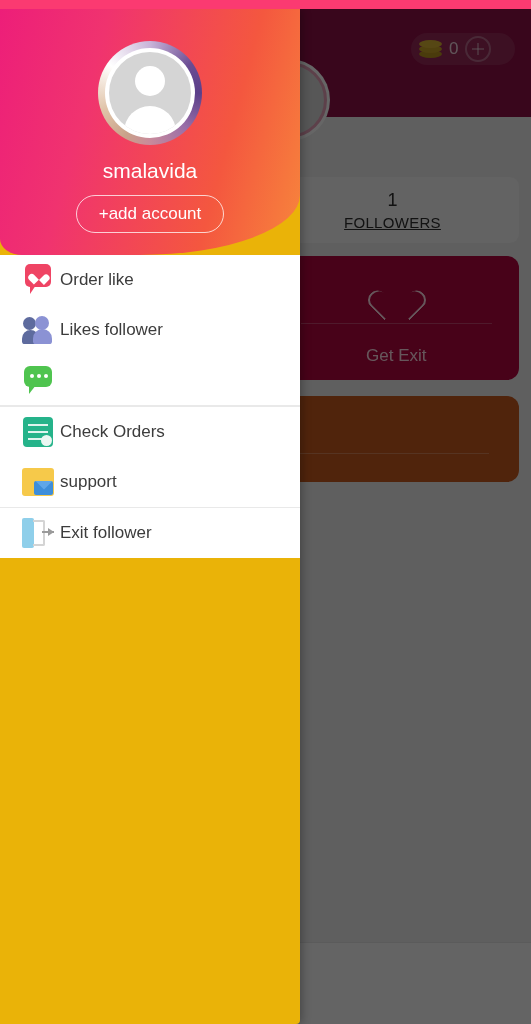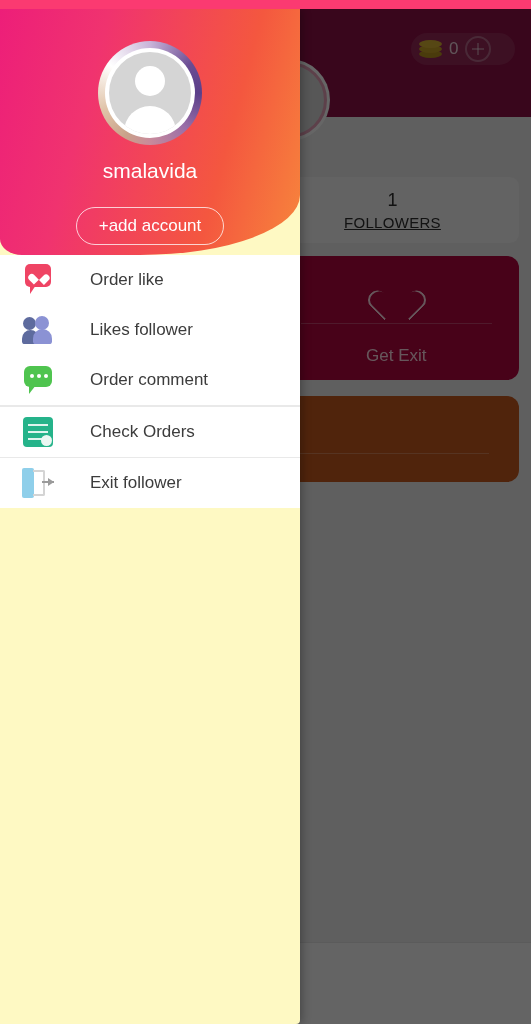--- a/index.html
+++ b/index.html
@@ -160,21 +160,21 @@
   
   #scrim {
     position:absolute; inset:0;
     background:rgba(0,0,0,0.60);
   }
 
   
   #drawer {
     position:absolute; top:9px; left:0; bottom:0;
     width:300px;
-    background:#fef9c3;
+    background:#eab308;
     border-bottom-right-radius:4px;
     overflow:hidden;
     box-shadow:2px 0 10px rgba(0,0,0,0.30);
   }
   .drawer-header {
     position:relative;
     height:246px;
     background:linear-gradient(105deg,#ED1E79 0%,#F0336F 30%,#F4573F 72%,#F7863C 100%);
     border-bottom-right-radius:160px 60px;
     border-bottom-left-radius:22px 16px;
@@ -205,21 +205,21 @@
   }
   .avatar-face:after {
     content:""; position:absolute; left:50%; bottom:-4px; transform:translateX(-50%);
     width:52px; height:32px; border-radius:26px 26px 0 0; background:#ffffff;
   }
   .drawer-username {
     margin-top:14px;
     color:#ffffff; font-size:21px;
   }
   .add-account-btn {
-    margin-top:24px;
+    margin-top:12px;
     padding:8px 22px;
     border:1px solid rgba(255,255,255,0.75);
     border-radius:22px;
     color:#ffffff; font-size:17px;
     background:transparent;
     font-family:"Liberation Sans", sans-serif;
     cursor:pointer;
   }
 
   .menu-group { padding:0; }
@@ -230,21 +230,20 @@
     padding-left:16px;
     cursor:pointer;
     background:#ffffff;
   }
   .menu-icon {
     width:44px; height:38px; flex:none;
     display:flex; align-items:center; justify-content:center;
     position:relative;
   }
   .menu-label {
-    margin-left:30px;
     font-size:17px; color:#3c3c3c;
   }
 
   
   .ic-like { width:30px; height:32px; position:relative; }
   .ic-like .bub {
     position:absolute; top:0; left:2px; width:26px; height:23px;
     border-radius:5px; background:#EF4464;
   }
   .ic-like .tail {
@@ -472,21 +471,20 @@
           <span class="ic-comment">
               <span class="bub"></span>
               <span class="tail"></span>
               <span class="dots">
                 <i></i>
                 <i></i>
                 <i></i>
               </span>
             </span>
         </span>
-        <span class="menu-label">Order comment</span>
       </div>
     </div>
 
     <div class="menu-divider"></div>
 
 
     <div class="menu-divider"></div>
 
     <div class="menu-group">
       <div class="menu-item">
@@ -494,20 +492,29 @@
           <span class="ic-check">
               <span class="pad"></span>
               <span class="row"></span>
               <span class="row"></span>
               <span class="row"></span>
               <span class="dot"></span>
             </span>
         </span>
         <span class="menu-label">Check Orders</span>
       </div>
+      <div class="menu-item">
+        <span class="menu-icon">
+          <span class="ic-support">
+              <span class="fold"></span>
+              <span class="mail"></span>
+            </span>
+        </span>
+        <span class="menu-label">support</span>
+      </div>
     </div>
 
     <div class="menu-divider"></div>
 
     <div class="menu-group">
       <div class="menu-item">
         <span class="menu-icon">
           <span class="ic-exit">
               <span class="door"></span>
               <span class="frame"></span>

